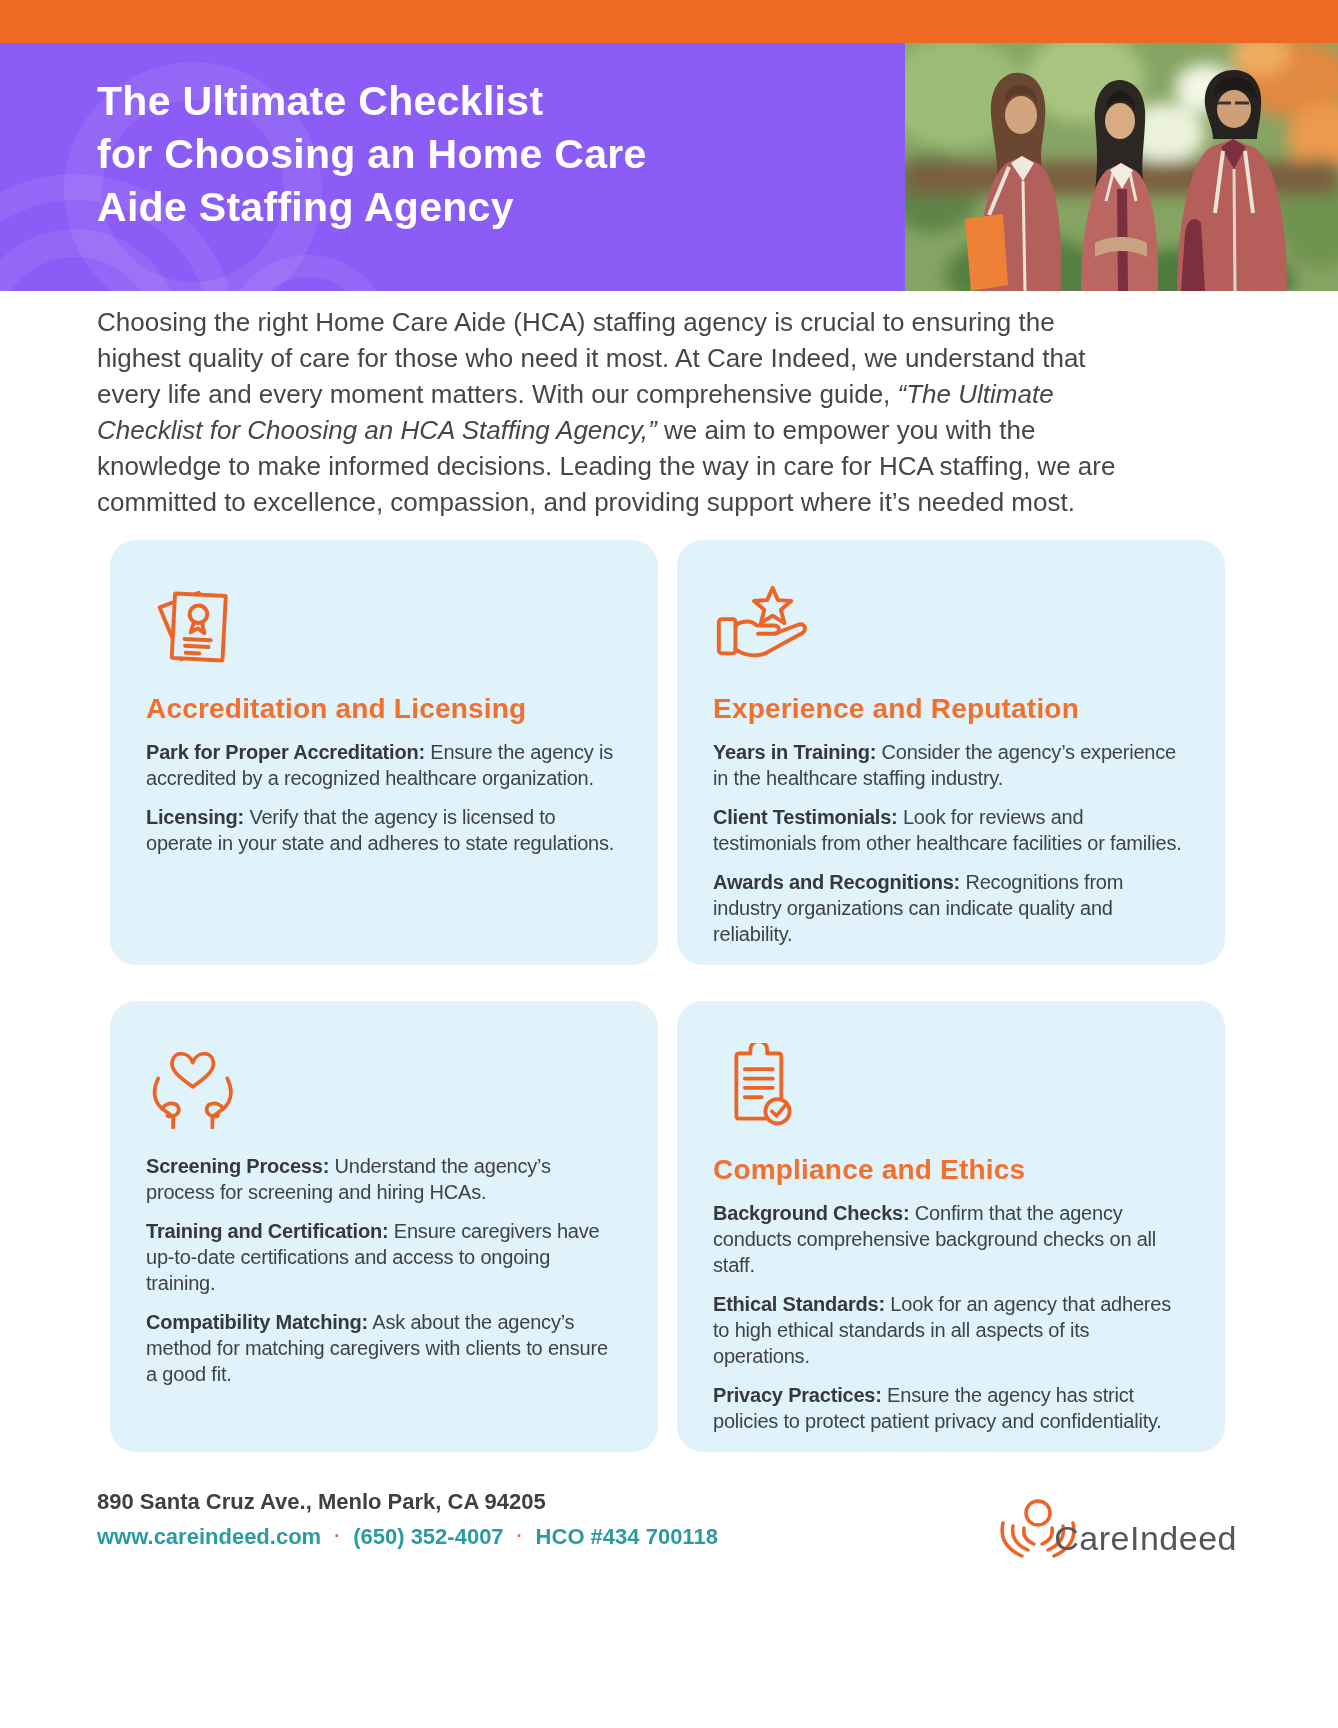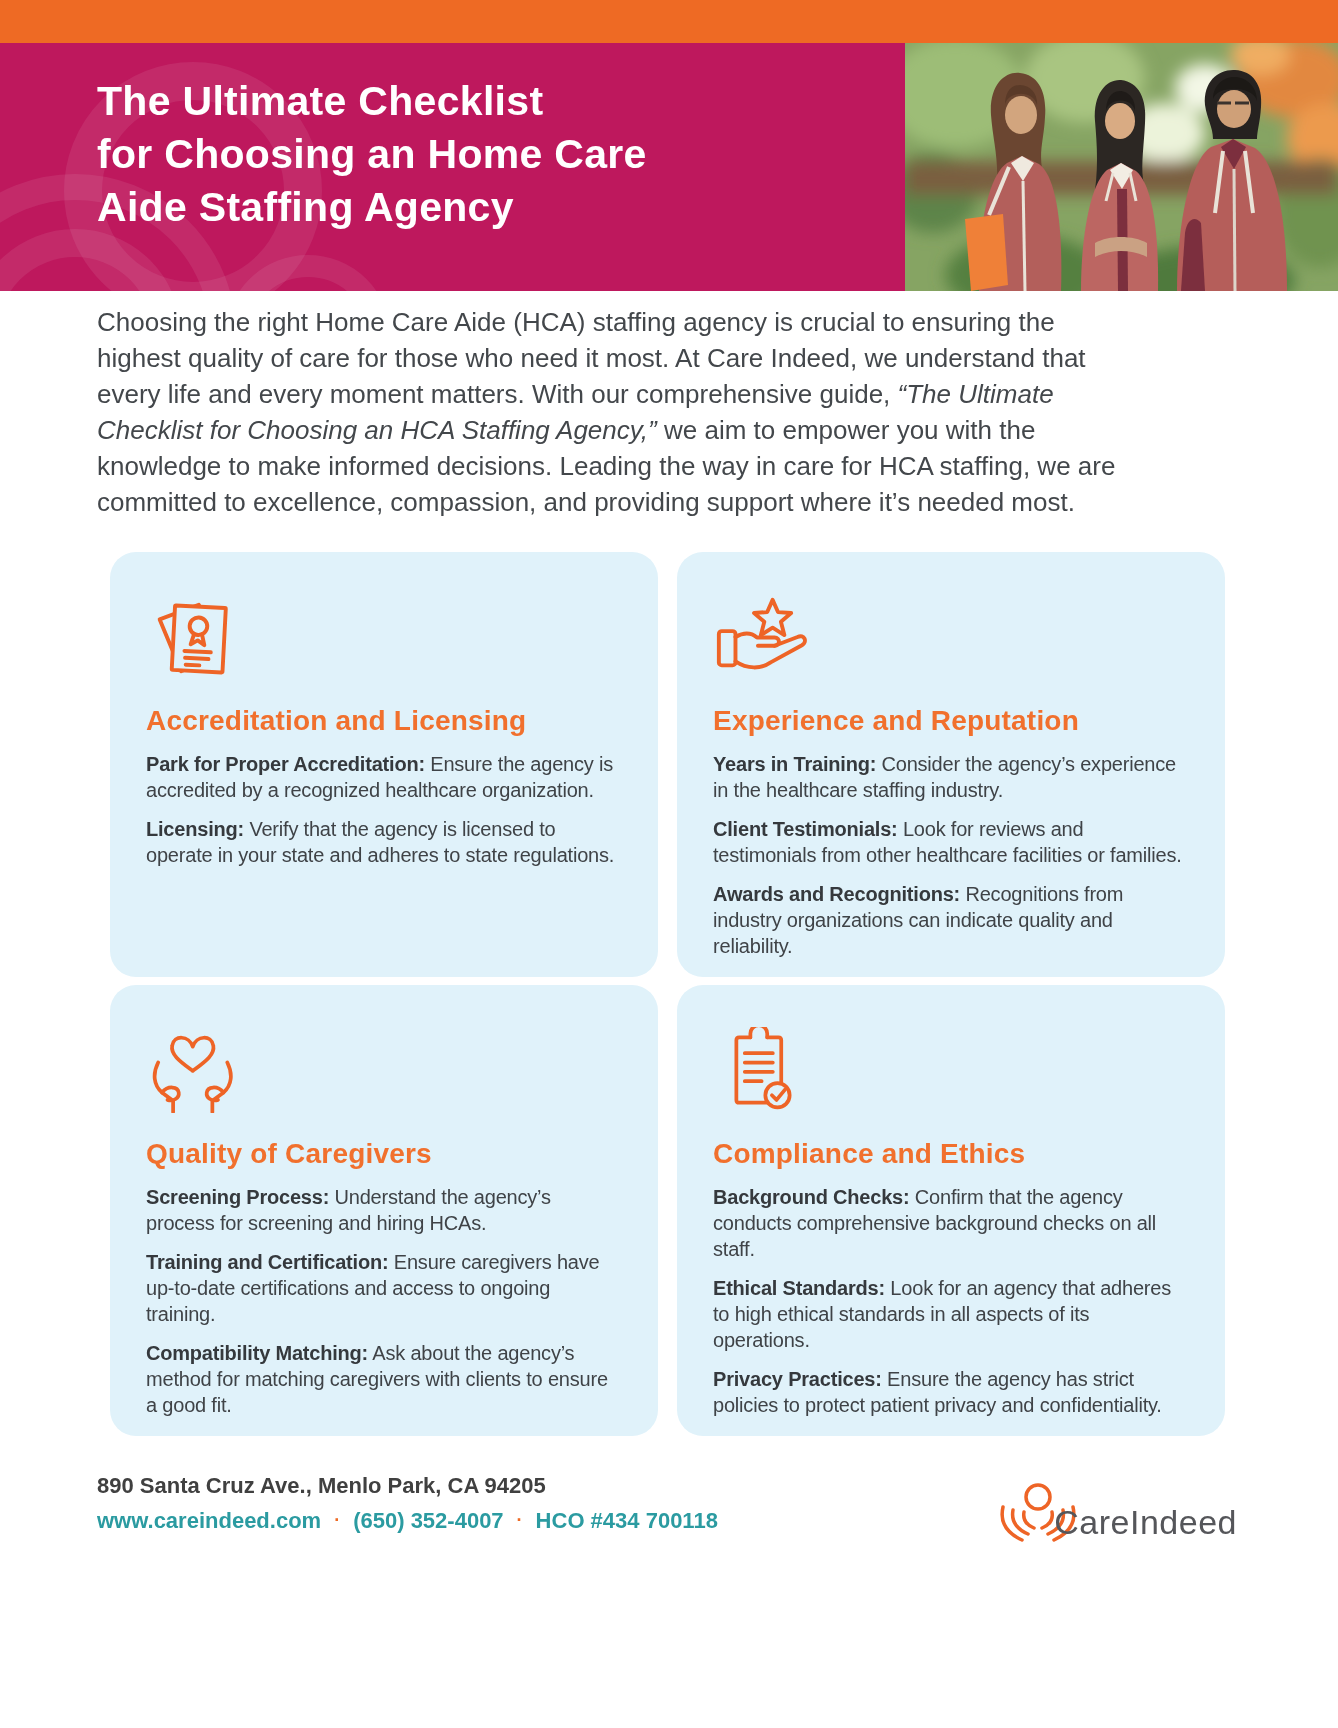--- a/index.html
+++ b/index.html
@@ -7,21 +7,21 @@
   body {
     width: 1338px; height: 1728px;
     background: #ffffff;
     font-family: "Liberation Sans", sans-serif;
     overflow: hidden;
     position: relative;
   }
 
   
   .top-bar { height: 43px; background: #EE6A24; }
-  .hero { position: relative; height: 248px; background: #be185d; overflow: hidden; }
+  .hero { position: relative; height: 248px; background: #8b5cf6; overflow: hidden; }
   .watermark { position: absolute; left: 0; top: 0; pointer-events: none; }
   .hero-title {
     position: absolute; left: 97px; top: 32px; margin: 0;
     color: #ffffff; font-size: 41px; line-height: 53px;
     font-weight: 700; letter-spacing: .3px;
   }
   .hero-photo { position: absolute; top: 0; right: 0; width: 433px; height: 248px; }
   .hero-photo svg { display: block; width: 100%; height: 100%; }
 
   
@@ -30,25 +30,25 @@
     width: 1045px; margin: 13px 0 0;
     font-size: 26px; line-height: 36px; color: #43474B;
   }
   .intro em { font-style: italic; }
   .cta {
     width: 1045px; margin: 54px 0 0;
     font-size: 26px; line-height: 36px; font-weight: 700; color: #2AA0A6;
   }
 
   .cards {
-    margin: 32px 0 0 13px;
+    margin: 20px 0 0 13px;
     display: grid;
     grid-template-columns: 548px 548px;
     grid-template-rows: minmax(393px, auto) minmax(427px, auto);
-    gap: 8px 19px;
+    gap: 36px 19px;
   }
   .card {
     background: #E0F2FA;
     border-radius: 26px;
     padding: 42px 38px 18px 36px;
     overflow: hidden;
   }
   .card-icon { height: 86px; margin-bottom: 24px; }
   .card-icon svg { display: block; height: 100%; }
   .card-title {
@@ -209,21 +209,20 @@
         <svg viewBox="0 0 100 92">
           <g fill="none" stroke="#EE6426" stroke-width="4" stroke-linejoin="round" stroke-linecap="round">
             <path d="M50,21 C46,9 30,8 28,20 C26,30 38,38 50,47 C62,38 74,30 72,20 C70,8 54,9 50,21 Z"></path>
             <path d="M13,38 C7,50 8,62 17,70 L29,79 L29,91"></path>
             <path d="M17,70 C24,62 34,64 35,70 C36,76 29,80 23,78"></path>
             <path d="M87,38 C93,50 92,62 83,70 L71,79 L71,91"></path>
             <path d="M83,70 C76,62 66,64 65,70 C64,76 71,80 77,78"></path>
           </g>
         </svg>
       </div>
-      <h2 class="card-title">Quality of Caregivers</h2>
       <p class="card-item"><strong>Screening Process:</strong> <span>Understand the agency’s process for screening and hiring HCAs.</span></p>
       <p class="card-item"><strong>Training and Certification:</strong> <span>Ensure caregivers have up-to-date certifications and access to ongoing training.</span></p>
       <p class="card-item"><strong>Compatibility Matching:</strong> <span>Ask about the agency’s method for matching caregivers with clients to ensure a good fit.</span></p>
     </article>
 
     <article class="card">
       <div class="card-icon">
         <svg viewBox="0 0 100 92">
           <g fill="none" stroke="#EE6426" stroke-width="4" stroke-linejoin="round" stroke-linecap="round">
             <path d="M40,11 H28 Q25,11 25,14 V78 Q25,81 28,81 H70 Q73,81 73,78 V14 Q73,11 70,11 H58"></path>

